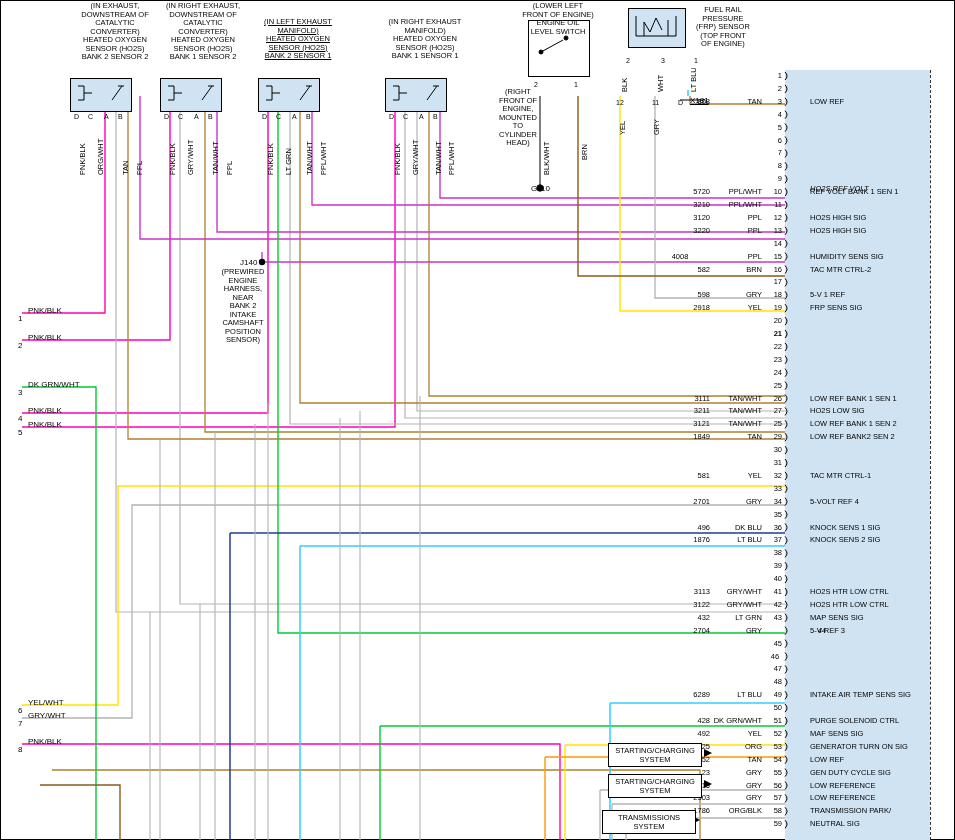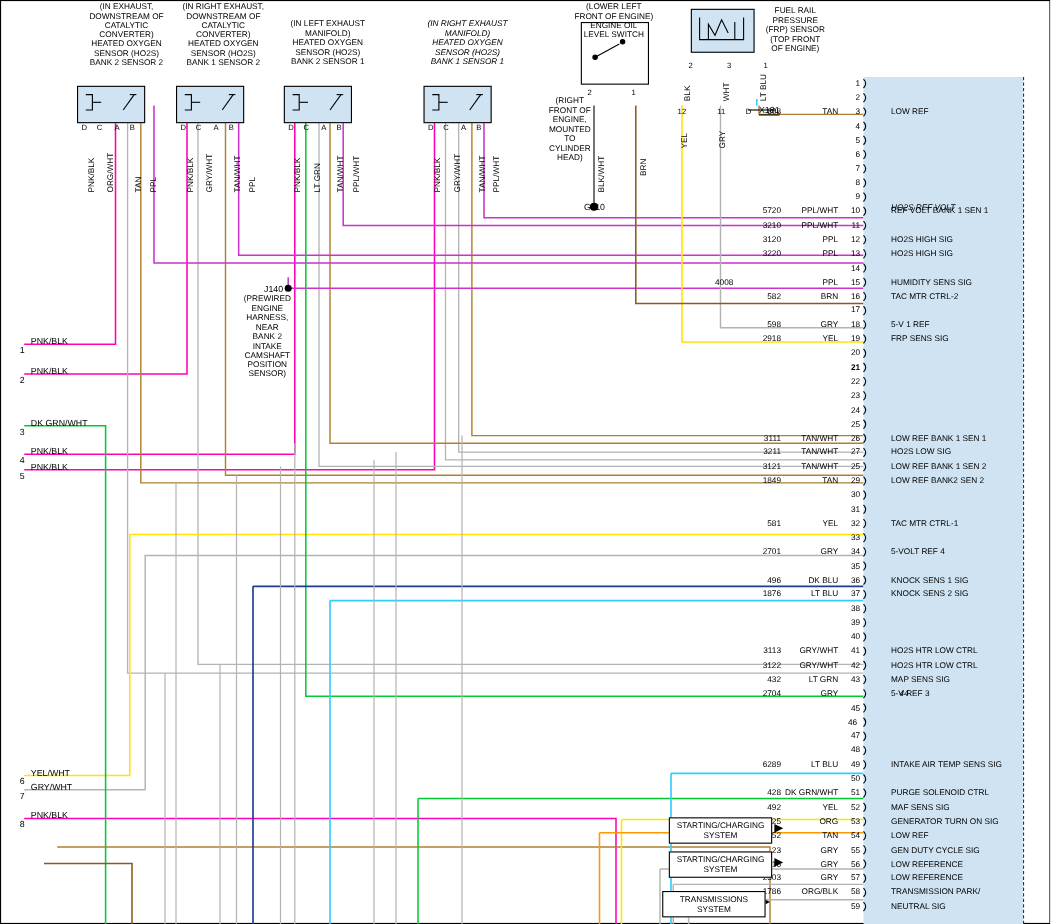--- a/index.html
+++ b/index.html
@@ -259,26 +259,26 @@
 HEATED OXYGEN
 SENSOR (HO2S)
 BANK 2 SENSOR 2</div>
       <div class="lbl c" style="left: 160px; top: 2px;;width:86px;font-size:7.5px;line-height:8.5px;">(IN RIGHT EXHAUST,
 DOWNSTREAM OF
 CATALYTIC
 CONVERTER)
 HEATED OXYGEN
 SENSOR (HO2S)
 BANK 1 SENSOR 2</div>
-      <div class="lbl c" style="left: 255px; top: 18px;;width:86px;font-size:7.5px;line-height:8.5px;">(IN LEFT EXHAUST
+      <div class="lbl c" style="left: 255px; top: 18px;;width:86px;font-size:7.5px;line-height:8.5px;text-decoration:underline;">(IN LEFT EXHAUST
 MANIFOLD)
 HEATED OXYGEN
 SENSOR (HO2S)
 BANK 2 SENSOR 1</div>
-      <div class="lbl c" style="left: 382px; top: 18px;;width:86px;font-size:7.5px;line-height:8.5px;font-style:italic;">(IN RIGHT EXHAUST
+      <div class="lbl c" style="left: 382px; top: 18px;;width:86px;font-size:7.5px;line-height:8.5px;">(IN RIGHT EXHAUST
 MANIFOLD)
 HEATED OXYGEN
 SENSOR (HO2S)
 BANK 1 SENSOR 1</div>
       <div class="lbl c" style="left: 510px; top: 2px;;width:96px;font-size:7.5px;line-height:8.5px;">(LOWER LEFT
 FRONT OF ENGINE)
 ENGINE OIL
 LEVEL SWITCH</div>
       <div class="lbl c" style="left: 688px; top: 6px;;width:70px;font-size:7.5px;line-height:8.5px;">FUEL RAIL
 PRESSURE
@@ -391,21 +391,21 @@
       <div class="pinwire" style="left: 690px; top: 212.9px;;width:72px;text-align:right;">PPL</div>
       <div class="pinwire" style="left: 650px; top: 212.9px;;width:60px;text-align:right;">3120</div>
       <div class="pinsig" style="left: 810px; top: 212.9px;">HO2S HIGH SIG</div>
       <div class="pinno" style="left: 768px; top: 225.8px;">13</div>
       <div class="pinwire" style="left: 690px; top: 225.8px;;width:72px;text-align:right;">PPL</div>
       <div class="pinwire" style="left: 650px; top: 225.8px;;width:60px;text-align:right;">3220</div>
       <div class="pinsig" style="left: 810px; top: 225.8px;">HO2S HIGH SIG</div>
       <div class="pinno" style="left: 768px; top: 238.7px;">14</div>
       <div class="pinno" style="left: 768px; top: 251.6px;">15</div>
       <div class="pinwire" style="left: 690px; top: 251.6px;;width:72px;text-align:right;">PPL</div>
-      <div class="pinwire" style="left: 650px; top: 251.6px;;width:60px;text-align:left;">4008</div>
+      <div class="pinwire" style="left: 650px; top: 251.6px;;width:60px;text-align:center;">4008</div>
       <div class="pinsig" style="left: 810px; top: 251.6px;">HUMIDITY SENS SIG</div>
       <div class="pinno" style="left: 768px; top: 264.5px;">16</div>
       <div class="pinwire" style="left: 690px; top: 264.5px;;width:72px;text-align:right;">BRN</div>
       <div class="pinwire" style="left: 650px; top: 264.5px;;width:60px;text-align:right;">582</div>
       <div class="pinsig" style="left: 810px; top: 264.5px;">TAC MTR CTRL-2</div>
       <div class="pinno" style="left: 768px; top: 277.4px;">17</div>
       <div class="pinno" style="left: 768px; top: 290.3px;">18</div>
       <div class="pinwire" style="left: 690px; top: 290.3px;;width:72px;text-align:right;">GRY</div>
       <div class="pinwire" style="left: 650px; top: 290.3px;;width:60px;text-align:right;">598</div>
       <div class="pinsig" style="left: 810px; top: 290.3px;">5-V 1 REF</div>

